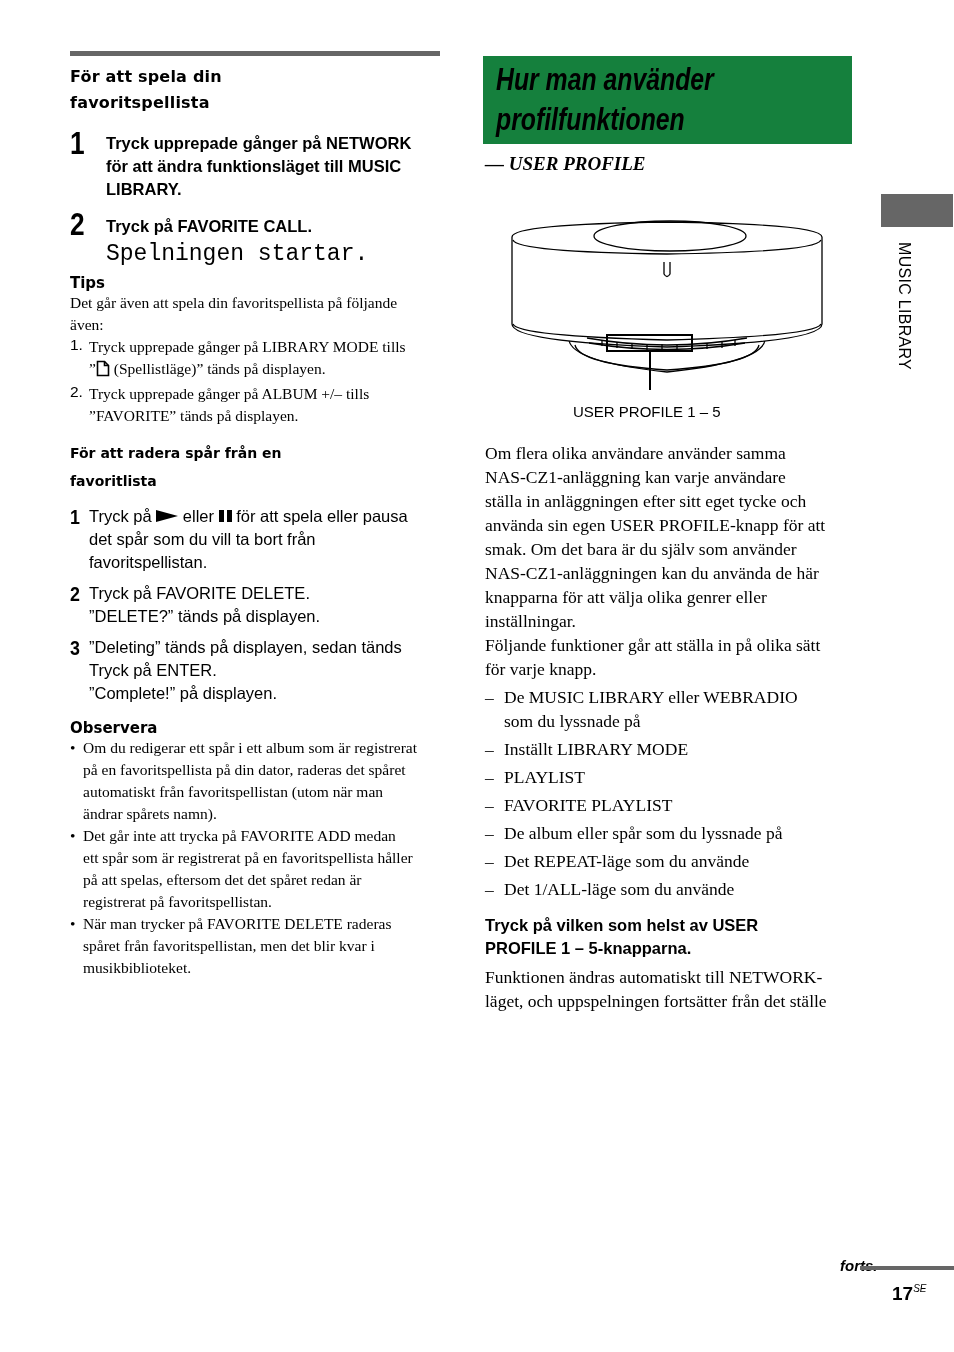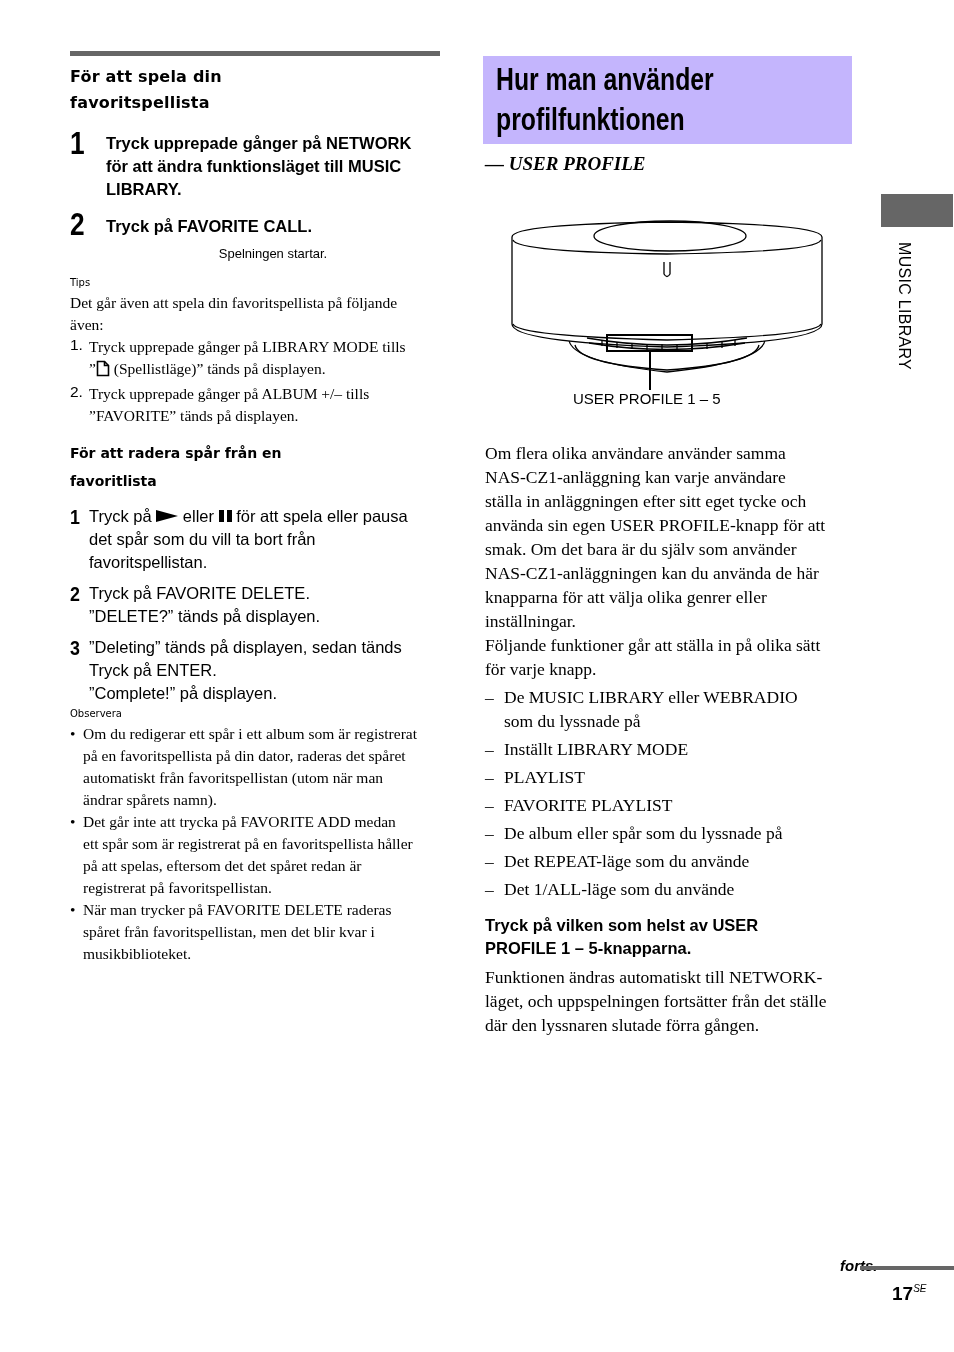--- a/index.html
+++ b/index.html
@@ -8,44 +8,44 @@
   
   .col-left { position: absolute; left: 70px; top: 51px; width: 370px; }
   .top-rule { height: 5px; background: #666; margin-bottom: 8px; }
   .h2 { font-family: "DejaVu Sans", sans-serif; font-weight: bold; font-size: 16px; line-height: 26px; margin: 0; letter-spacing: 0.2px; }
   .h3 { font-family: "DejaVu Sans", sans-serif; font-weight: bold; font-size: 14px; line-height: 28px; margin: 0; }
 
   .step { display: flex; align-items: flex-start; }
   .step-num { font-family: "Liberation Sans", sans-serif; font-weight: bold; width: 36px; flex: none; }
   .step-num.big { font-size: 32px; line-height: 30px; transform: scaleX(0.82); transform-origin: left; }
   .step-text.bold { font-family: "Liberation Sans", sans-serif; font-weight: bold; font-size: 16.5px; line-height: 23px; }
-  .step-sub { font-family: Liberation Sans, sans-serif; font-size: 13px; line-height: 22px; padding-left: 36px; text-align: center; }
-
-  .label-small { font-family: "DejaVu Sans", sans-serif; font-weight: normal; font-size: 10px; line-height: 18px; }
+  .step-sub { font-family: Liberation Mono, monospace; font-size: 23px; line-height: 22px; padding-left: 36px; }
+
+  .label-small { font-family: "DejaVu Sans", sans-serif; font-weight: bold; font-size: 15px; line-height: 18px; }
   .body-sm { font-family: "Liberation Serif", serif; font-size: 15.5px; line-height: 22px; }
   .num-list .li { display: flex; }
   .num-list .li .n { font-family: "Liberation Sans", sans-serif; font-size: 15.5px; width: 19px; flex: none; }
 
   .step2 { display: flex; align-items: flex-start; margin-top: 6px; }
   .step2 .step-num { font-size: 21px; line-height: 23px; width: 19px; transform: scaleX(0.85); transform-origin: left; }
   .step2 .t { font-family: "Liberation Sans", sans-serif; font-size: 16.5px; line-height: 23px; }
 
   .bullets .b { display: flex; font-family: "Liberation Serif", serif; font-size: 15.5px; line-height: 22px; }
   .bullets .b .dot { width: 13px; flex: none; }
 
   .inline-icon { display: inline-block; vertical-align: -3px; }
 
   
   .col-right { position: absolute; left: 485px; top: 56px; width: 370px; }
-  .title-box { background: #c4b5fd; height: 88px; margin-left: -2px; width: 369px; padding: 4px 0 0 13px; box-sizing: border-box; }
+  .title-box { background: #15803d; height: 88px; margin-left: -2px; width: 369px; padding: 4px 0 0 13px; box-sizing: border-box; font-style: italic; }
   .title-box .t { font-family: "Liberation Sans", "DejaVu Sans", sans-serif; font-weight: bold; font-size: 31px; line-height: 40px; transform: scaleX(0.8); transform-origin: left; white-space: nowrap; }
   .subtitle { font-family: Liberation Serif, serif; font-weight: bold; font-style: italic; font-size: 19px; margin-top: 9px; }
 
   .figure { position: absolute; left: 507px; top: 212px; width: 320px; height: 200px; }
-  .fig-label { position: absolute; left: 573px; top: 390px; font-family: "Liberation Sans", sans-serif; font-size: 15px; }
+  .fig-label { position: absolute; left: 573px; top: 403px; font-family: "Liberation Sans", sans-serif; font-size: 15px; }
 
   .rbody { position: absolute; left: 485px; top: 441px; width: 372px; }
   .rbody .p { font-family: "Liberation Serif", serif; font-size: 17.5px; line-height: 24px; }
   .dash-list .d { display: flex; font-family: "Liberation Serif", serif; font-size: 17.5px; line-height: 24px; margin-top: 4px; }
   .dash-list .d .m { width: 19px; flex: none; }
   .rbold { font-family: "Liberation Sans", sans-serif; font-weight: bold; font-size: 16.5px; line-height: 23px; margin-top: 13px; }
 
   
   .side-tab { position: absolute; left: 881px; top: 194px; width: 72px; height: 33px; background: #666; }
   .side-text { position: absolute; left: 895px; top: 242px; writing-mode: vertical-rl; font-family: "Liberation Sans", sans-serif; font-size: 16px; letter-spacing: 0.3px; }
@@ -135,21 +135,21 @@
 
   <div class="step2" style="margin-top:8px">
     <div class="step-num">3</div>
     <div class="t">
       <div>”Deleting” tänds på displayen, sedan tänds</div>
       <div>Tryck på ENTER.</div>
       <div>”Complete!” på displayen.</div>
     </div>
   </div>
 
-  <div class="label-small" style="margin-top:0">Observera</div>
+  <div class="label-small" style="margin-top:14px">Observera</div>
   <div class="bullets">
     <div class="b">
       <span class="dot">•</span>
       <div>
         <div>Om du redigerar ett spår i ett album som är registrerat</div>
         <div>på en favoritspellista på din dator, raderas det spåret</div>
         <div>automatiskt från favoritspellistan (utom när man</div>
         <div>ändrar spårets namn).</div>
       </div>
     </div>
@@ -264,21 +264,20 @@
         <div>Det 1/ALL-läge som du använde</div>
       </div>
   </div>
   <div class="rbold">
     <div>Tryck på vilken som helst av USER</div>
     <div>PROFILE 1 – 5-knapparna.</div>
   </div>
   <div class="p" style="margin-top:5px">
     <div>Funktionen ändras automatiskt till NETWORK-</div>
     <div>läget, och uppspelningen fortsätter från det ställe</div>
-    <div>där den lyssnaren slutade förra gången.</div>
   </div>
 </div>
 
 <div class="side-tab"></div>
 <div class="side-text">MUSIC LIBRARY</div>
 
 <div class="forts">forts.</div>
 <div class="forts-line"></div>
 <div class="pageno"><span>17</span><sup>SE</sup></div>
 

